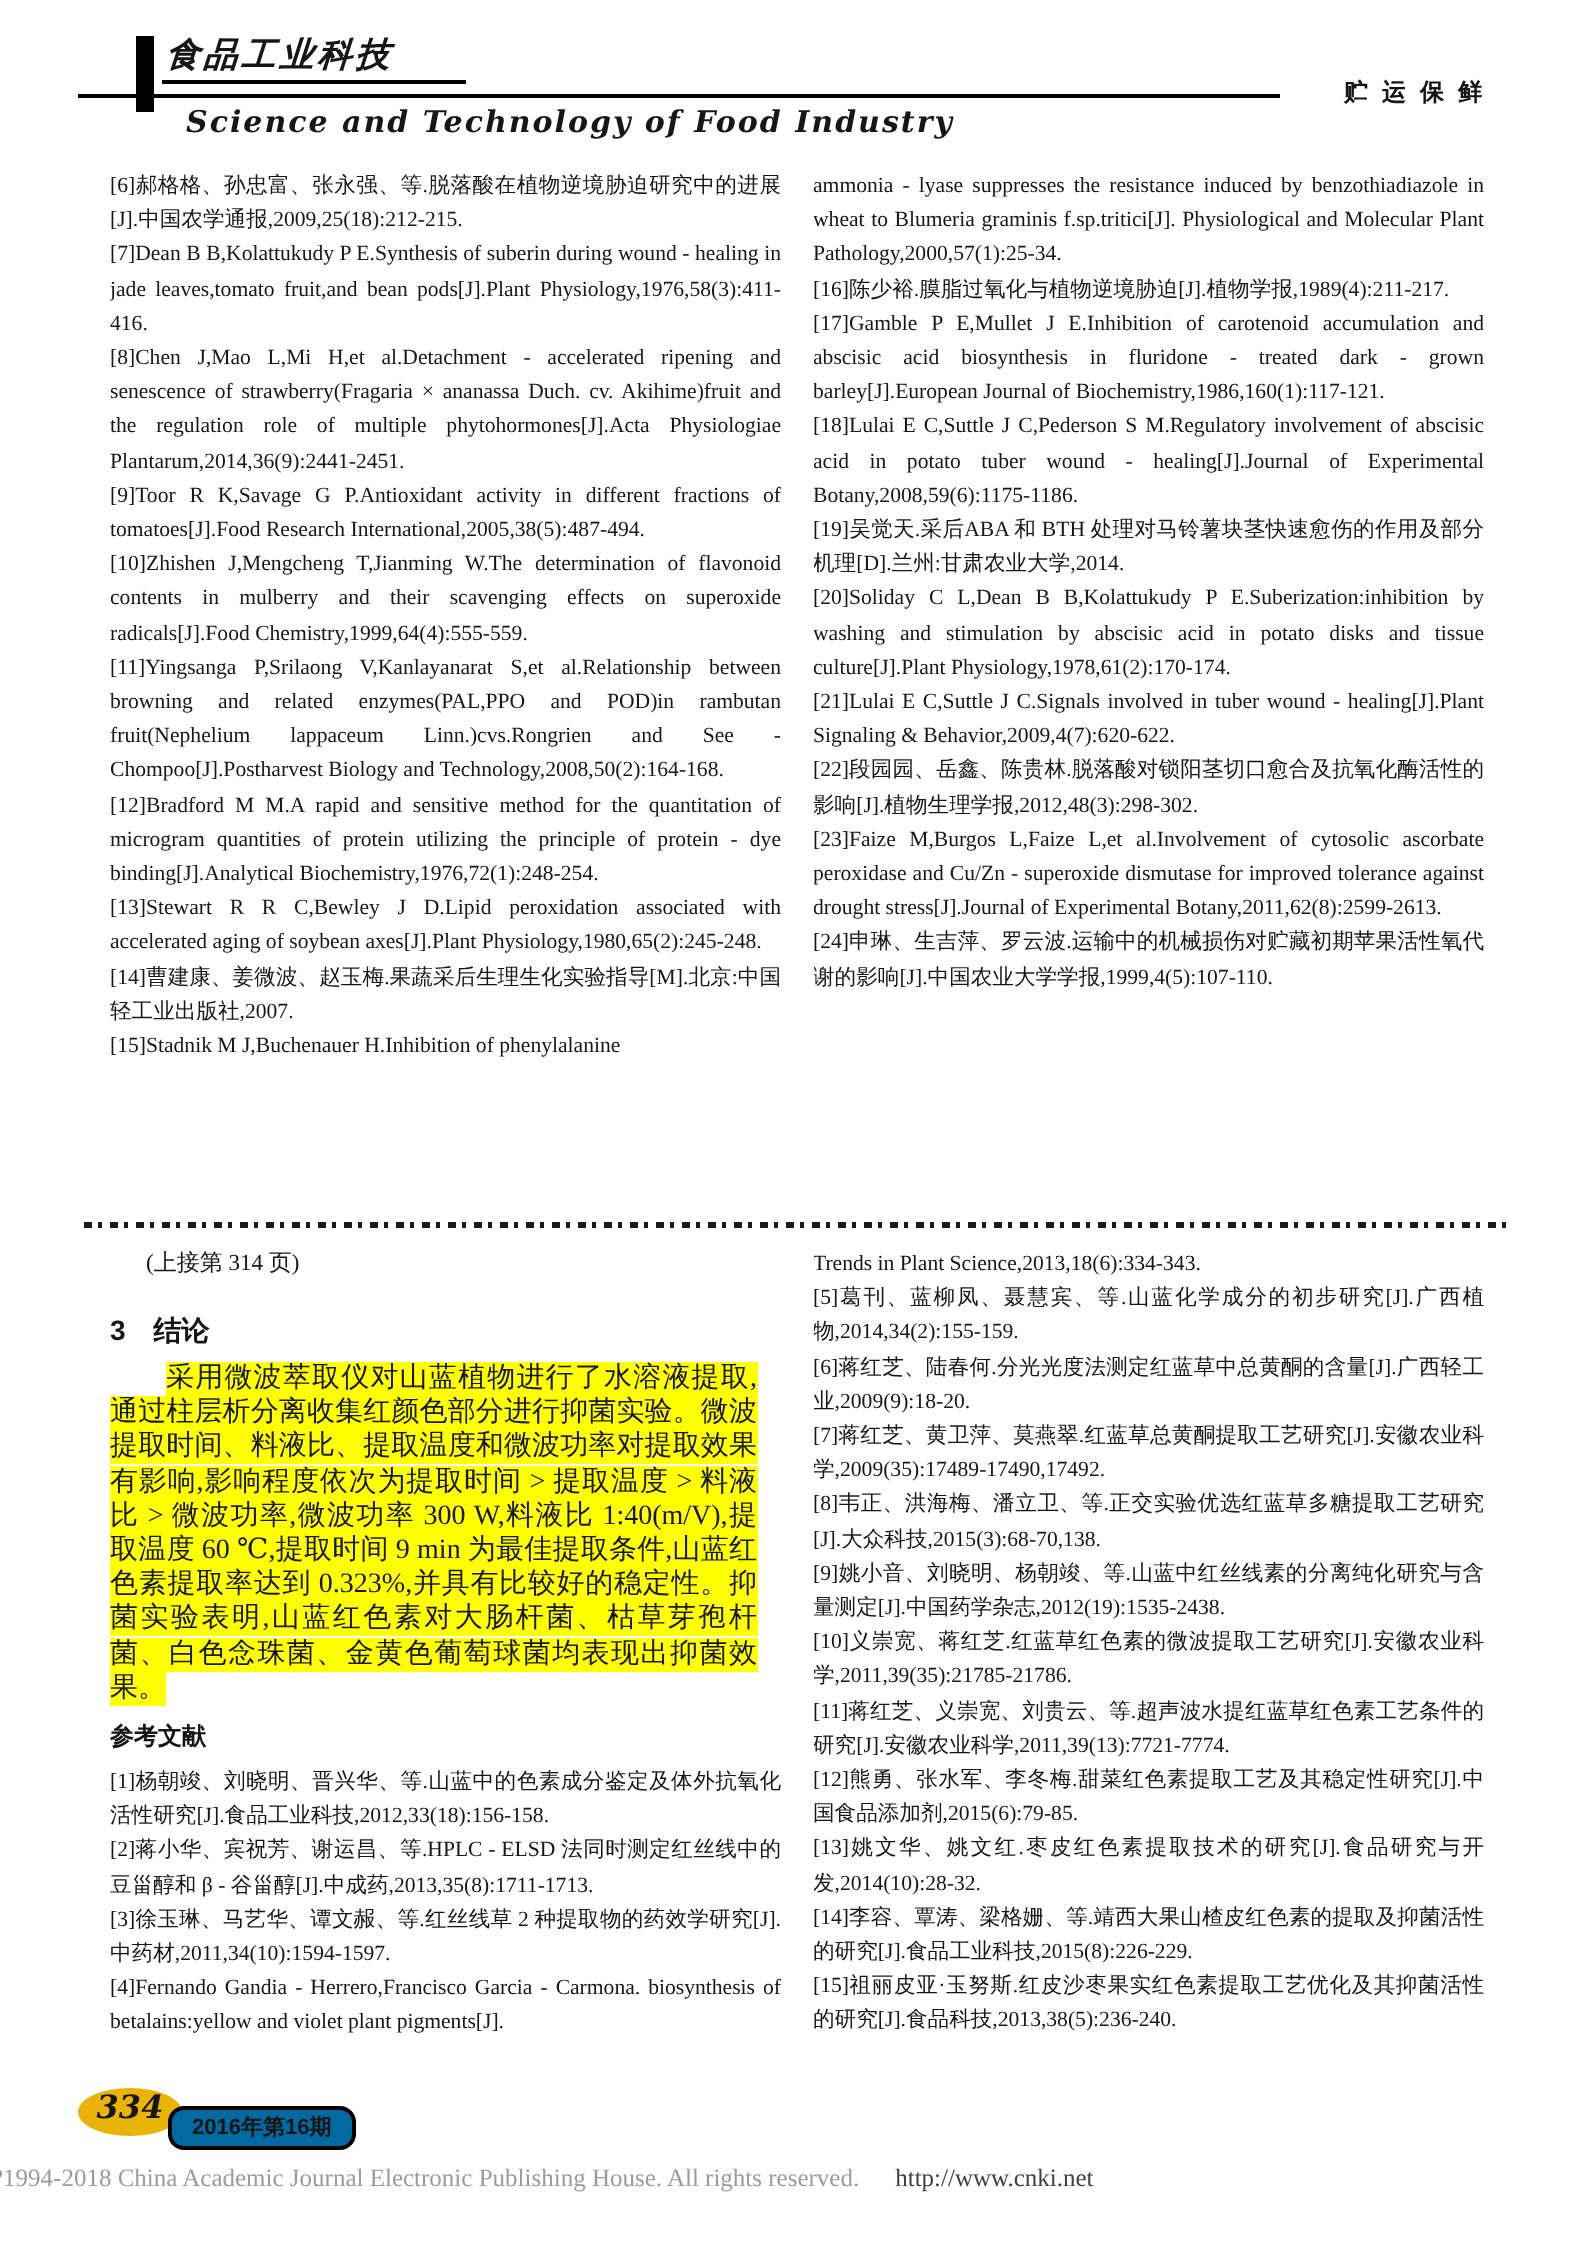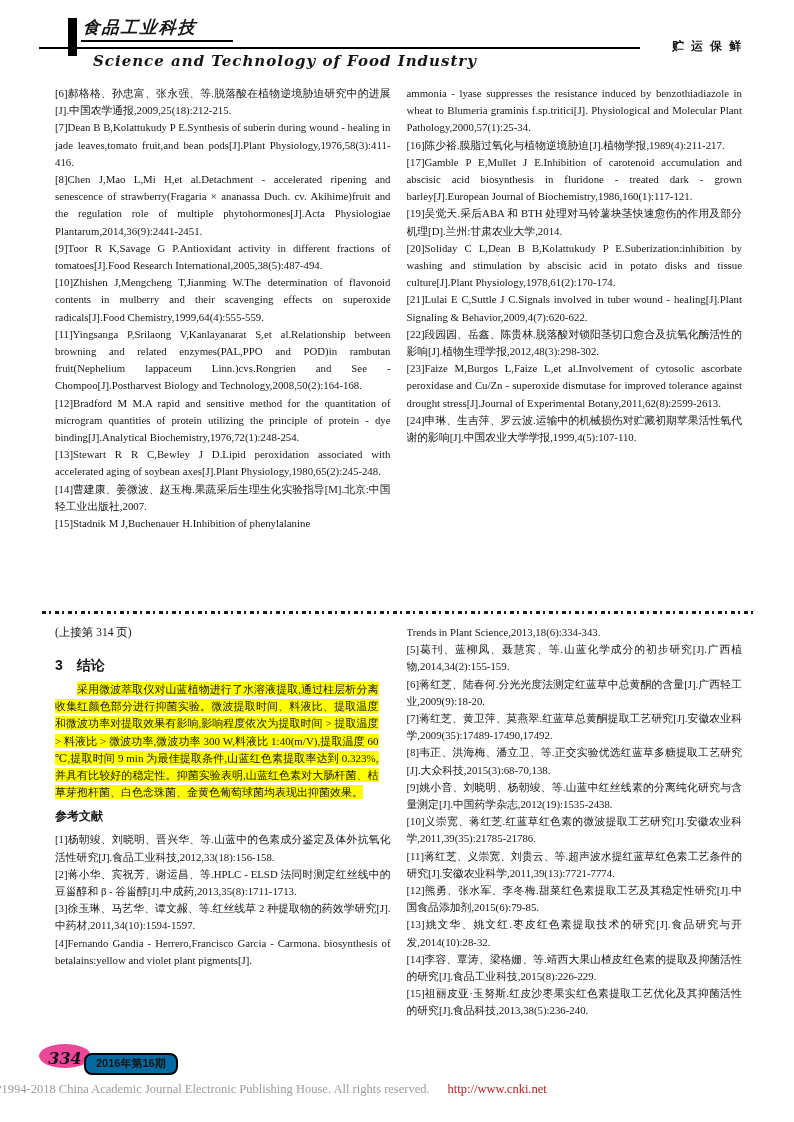--- a/index.html
+++ b/index.html
@@ -39,43 +39,43 @@
   .col{overflow:hidden;text-align:justify;}
   p.ref{margin:0 0 0 0;font-size:10.8px;line-height:17.2px;word-break:break-word;}
 
   
   .dotted-sep{
     position:absolute;left:42px;top:611px;width:712px;height:3px;
     background-image:repeating-linear-gradient(90deg,#1a1a1a 0 4px,transparent 4px 7px,#1a1a1a 7px 9px,transparent 9px 13px);
   }
 
   
-  .continued{font-size:11.5px;margin:0 0 8px 0;line-height:16px;}
+  .continued{font-size:11.5px;margin:0 0 8px 18px;line-height:16px;}
   .concl-heading{font-size:14px;font-weight:bold;margin:16px 0 7px 0;line-height:18px;font-family:"Liberation Sans",sans-serif;}
   .concl-heading .num{margin-right:14px;}
-  .conclusion{font-size:11px;line-height:17.2px;margin:0 12px 6px 0;text-indent:2em;}
+  .conclusion{font-size:14px;line-height:17.2px;margin:0 12px 6px 0;text-indent:2em;}
   .hl{background:#ffff00;box-decoration-break:clone;-webkit-box-decoration-break:clone;padding:1px 0;}
   .refs-heading{font-size:12px;font-weight:bold;text-align:left;margin:6px 0 6px 0;line-height:18px;font-family:"Liberation Sans",sans-serif;}
 
   
   .page-badge{
-    position:absolute;left:39px;top:1044px;width:52px;height:24px;background:#ec4899;
-    border-radius:50%;display:flex;align-items:flex-end;justify-content:center;
+    position:absolute;left:39px;top:1044px;width:52px;height:24px;background:#eab308;
+    border-radius:50%;display:flex;align-items:flex-start;justify-content:center;
     font-size:16px;font-weight:bold;font-style:italic;font-family:"DejaVu Serif",serif;z-index:1;
   }
   .issue-badge{
     position:absolute;left:84px;top:1053px;border:2.5px solid #000;border-radius:8px;
     padding:1px 10px 2px 10px;font-size:11px;font-weight:bold;background:#0369a1;
     font-family:"Liberation Sans",sans-serif;z-index:2;
   }
   .copyright{
     position:absolute;left:-4px;top:1082px;color:#9b9b9b;font-size:12.5px;
     font-family:"Liberation Serif",serif;white-space:nowrap;
   }
-  .copyright .url{margin-left:18px;color:#b91c1c;text-decoration:none;}
+  .copyright .url{margin-left:18px;color:#404040;text-decoration:none;}
 </style>
 </head>
 <body>
 
 <div class="page">
 
   <div class="header">
     <div class="logo-bar"></div>
     <div class="logo-cn">食品工业科技</div>
     <div class="logo-cn-underline"></div>
@@ -96,20 +96,21 @@
         <p class="ref">[12]Bradford M M.A rapid and sensitive method for the quantitation of microgram quantities of protein utilizing the principle of protein - dye binding[J].Analytical Biochemistry,1976,72(1):248-254.</p>
         <p class="ref">[13]Stewart R R C,Bewley J D.Lipid peroxidation associated with accelerated aging of soybean axes[J].Plant Physiology,1980,65(2):245-248.</p>
         <p class="ref">[14]曹建康、姜微波、赵玉梅.果蔬采后生理生化实验指导[M].北京:中国轻工业出版社,2007.</p>
         <p class="ref">[15]Stadnik M J,Buchenauer H.Inhibition of phenylalanine</p>
       </div>
     <div class="col">
 
     <p class="ref">ammonia - lyase suppresses the resistance induced by benzothiadiazole in wheat to Blumeria graminis f.sp.tritici[J]. Physiological and Molecular Plant Pathology,2000,57(1):25-34.</p>
         <p class="ref">[16]陈少裕.膜脂过氧化与植物逆境胁迫[J].植物学报,1989(4):211-217.</p>
         <p class="ref">[17]Gamble P E,Mullet J E.Inhibition of carotenoid accumulation and abscisic acid biosynthesis in fluridone - treated dark - grown barley[J].European Journal of Biochemistry,1986,160(1):117-121.</p>
+        <p class="ref">[18]Lulai E C,Suttle J C,Pederson S M.Regulatory involvement of abscisic acid in potato tuber wound - healing[J].Journal of Experimental Botany,2008,59(6):1175-1186.</p>
         <p class="ref">[19]吴觉天.采后ABA 和 BTH 处理对马铃薯块茎快速愈伤的作用及部分机理[D].兰州:甘肃农业大学,2014.</p>
         <p class="ref">[20]Soliday C L,Dean B B,Kolattukudy P E.Suberization:inhibition by washing and stimulation by abscisic acid in potato disks and tissue culture[J].Plant Physiology,1978,61(2):170-174.</p>
         <p class="ref">[21]Lulai E C,Suttle J C.Signals involved in tuber wound - healing[J].Plant Signaling &amp; Behavior,2009,4(7):620-622.</p>
         <p class="ref">[22]段园园、岳鑫、陈贵林.脱落酸对锁阳茎切口愈合及抗氧化酶活性的影响[J].植物生理学报,2012,48(3):298-302.</p>
         <p class="ref">[23]Faize M,Burgos L,Faize L,et al.Involvement of cytosolic ascorbate peroxidase and Cu/Zn - superoxide dismutase for improved tolerance against drought stress[J].Journal of Experimental Botany,2011,62(8):2599-2613.</p>
         <p class="ref">[24]申琳、生吉萍、罗云波.运输中的机械损伤对贮藏初期苹果活性氧代谢的影响[J].中国农业大学学报,1999,4(5):107-110.</p>
       </div>
   </div>
 
   <div class="dotted-sep"></div>

